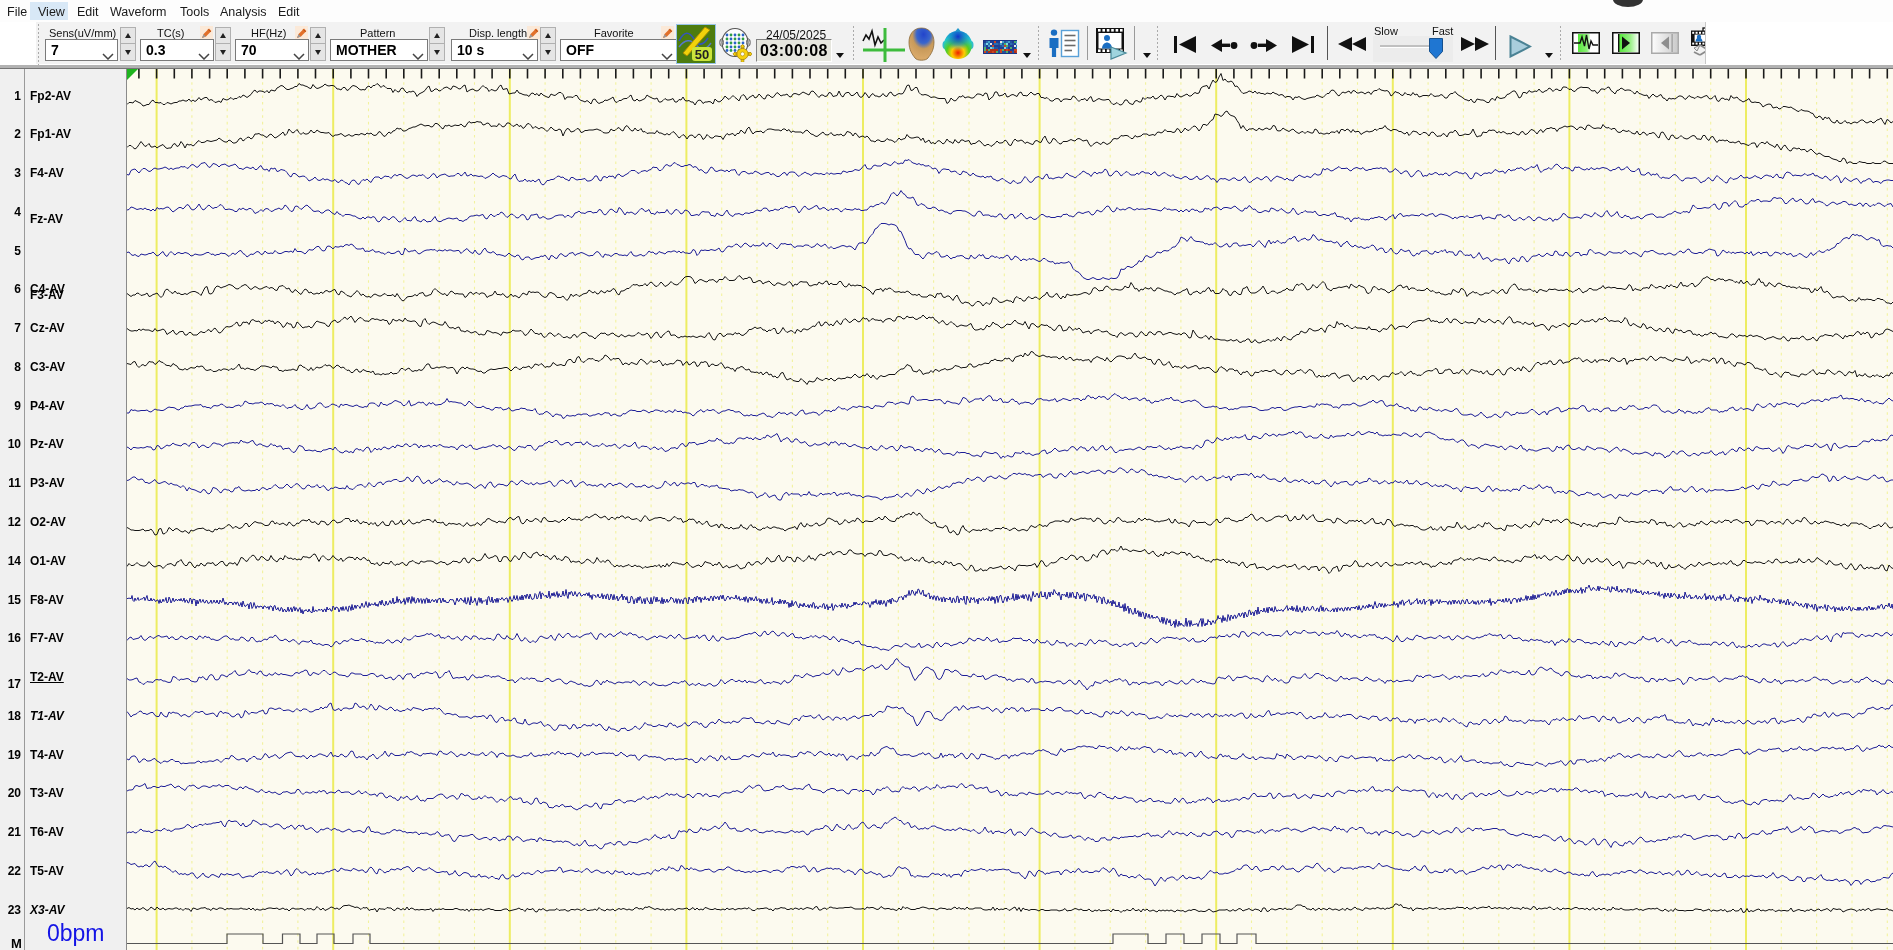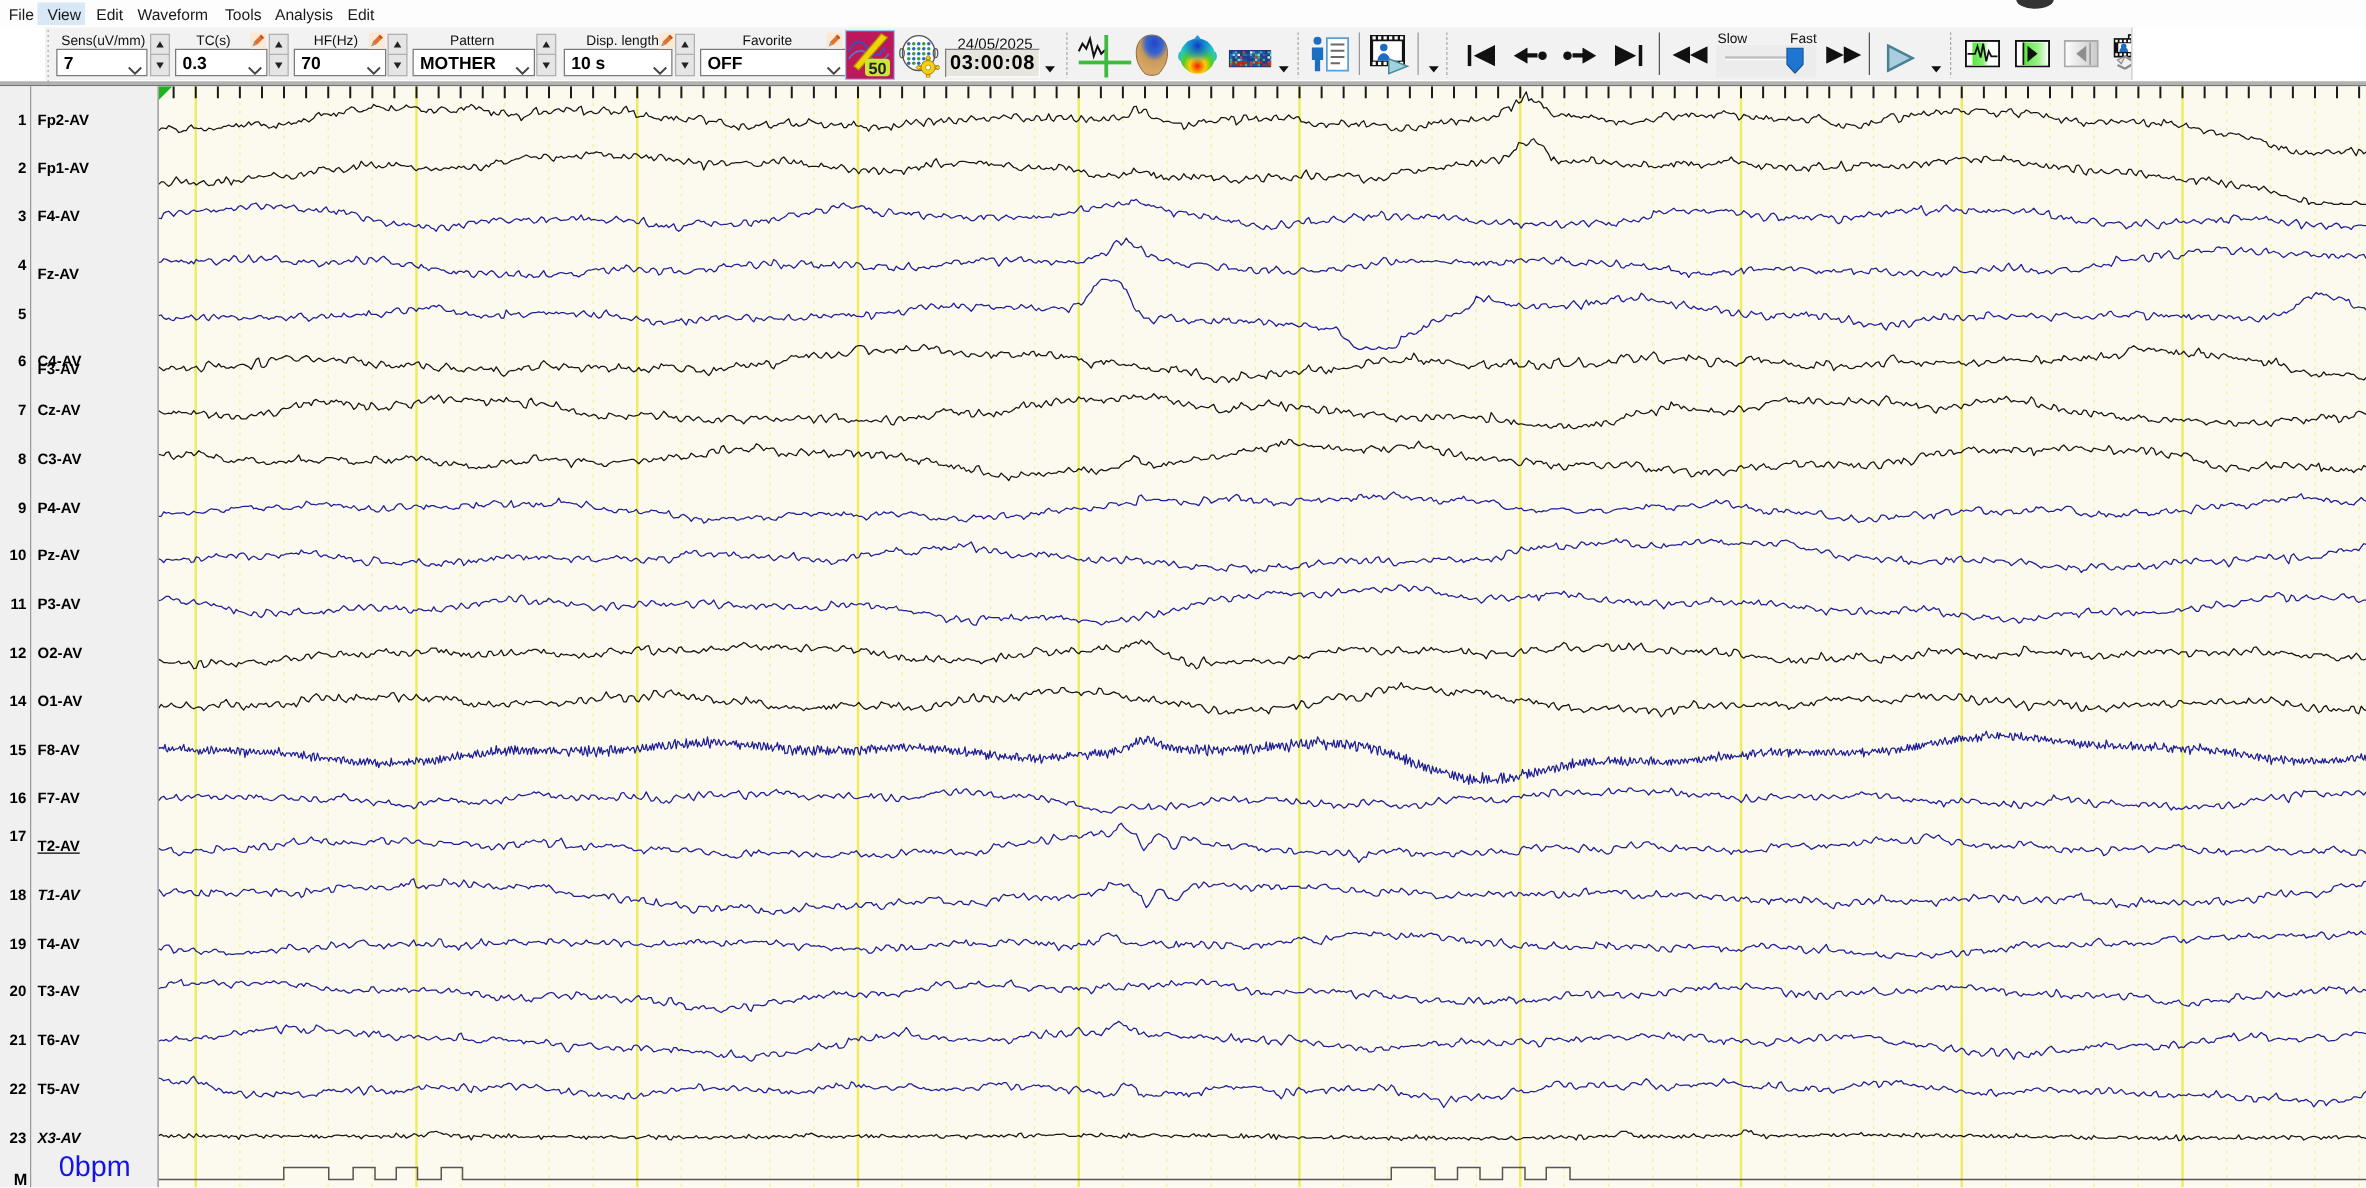--- a/index.html
+++ b/index.html
@@ -122,21 +122,21 @@
         <span class="val">OFF</span>
         <span class="chev"><svg width="12" height="7" viewBox="0 0 12 7">
             <polyline points="1,1 6,6 11,1" stroke="#444" stroke-width="1.5" fill="none"></polyline>
           </svg></span>
       </div>
       <div class="pencil" style="left:625px"><svg width="13" height="13" viewBox="0 0 13 13">
           <path d="M2 11l1.6-4L9 1.6 11.4 4 6 9.4z" fill="#e2702a"></path>
           <path d="M2 11l1.5-3.8 2.3 2.3z" fill="#9a9a9a"></path>
           <path d="M8.2 2.4l2.4 2.4" stroke="#b24a10" stroke-width="1"></path>
         </svg></div>
-      <div class="abs" style="left:640px;top:2px;width:38px;height:38px;background:#be185d;border:1px solid #98c3e8"><svg width="38" height="38" viewBox="0 0 38 38">
+      <div class="abs" style="left:640px;top:2px;width:38px;height:38px;background:#4d7c0f;border:1px solid #98c3e8"><svg width="38" height="38" viewBox="0 0 38 38">
           <path d="M2 16 C7 6,12 6,17 14 C21 21,26 21,31 13" stroke="#3355bb" stroke-width="1.6" fill="none"></path>
           <path d="M2 22 C8 14,14 14,19 20 C24 26,29 25,34 18" stroke="#5577cc" stroke-width="1.4" fill="none"></path>
           <polygon points="28,2 33,5 10,31 6,28" fill="#f2d20a" stroke="#a98b00" stroke-width="1"></polygon>
           <rect x="15" y="22" width="20" height="14" rx="3" fill="#cbe53c"></rect>
           <text x="25" y="34" font-size="13" font-weight="bold" fill="#222" text-anchor="middle" font-family="Liberation Sans">50</text>
         </svg></div>
       <div class="abs" style="left:682px;top:4px;width:34px;height:36px"><svg width="34" height="36" viewBox="0 0 34 36">
           <ellipse cx="17" cy="16.5" rx="13" ry="14" fill="#fdfdfd" stroke="#555" stroke-width="1.1"></ellipse>
           <ellipse cx="3.6" cy="16.5" rx="1.8" ry="3.6" fill="none" stroke="#555" stroke-width="1"></ellipse>
           <ellipse cx="30.4" cy="16.5" rx="1.8" ry="3.6" fill="none" stroke="#555" stroke-width="1"></ellipse>
@@ -494,21 +494,21 @@
       <div class="chnum" style="top:407.2px">11</div>
       <div class="chlab" style="top:407.2px;">P3-AV</div>
       <div class="chnum" style="top:446.0px">12</div>
       <div class="chlab" style="top:446.0px;">O2-AV</div>
       <div class="chnum" style="top:484.7px">14</div>
       <div class="chlab" style="top:484.7px;">O1-AV</div>
       <div class="chnum" style="top:523.5px">15</div>
       <div class="chlab" style="top:523.5px;">F8-AV</div>
       <div class="chnum" style="top:562.3px">16</div>
       <div class="chlab" style="top:562.3px;">F7-AV</div>
-      <div class="chnum" style="top:593px">17</div>
+      <div class="chnum" style="top:608px">17</div>
       <div class="chlab" style="top:601.1px;text-decoration:underline;">T2-AV</div>
       <div class="chnum" style="top:639.8px">18</div>
       <div class="chlab" style="top:639.8px;font-style:italic;">T1-AV</div>
       <div class="chnum" style="top:678.6px">19</div>
       <div class="chlab" style="top:678.6px;">T4-AV</div>
       <div class="chnum" style="top:717.4px">20</div>
       <div class="chlab" style="top:717.4px;">T3-AV</div>
       <div class="chnum" style="top:756.1px">21</div>
       <div class="chlab" style="top:756.1px;">T6-AV</div>
       <div class="chnum" style="top:794.9px">22</div>

